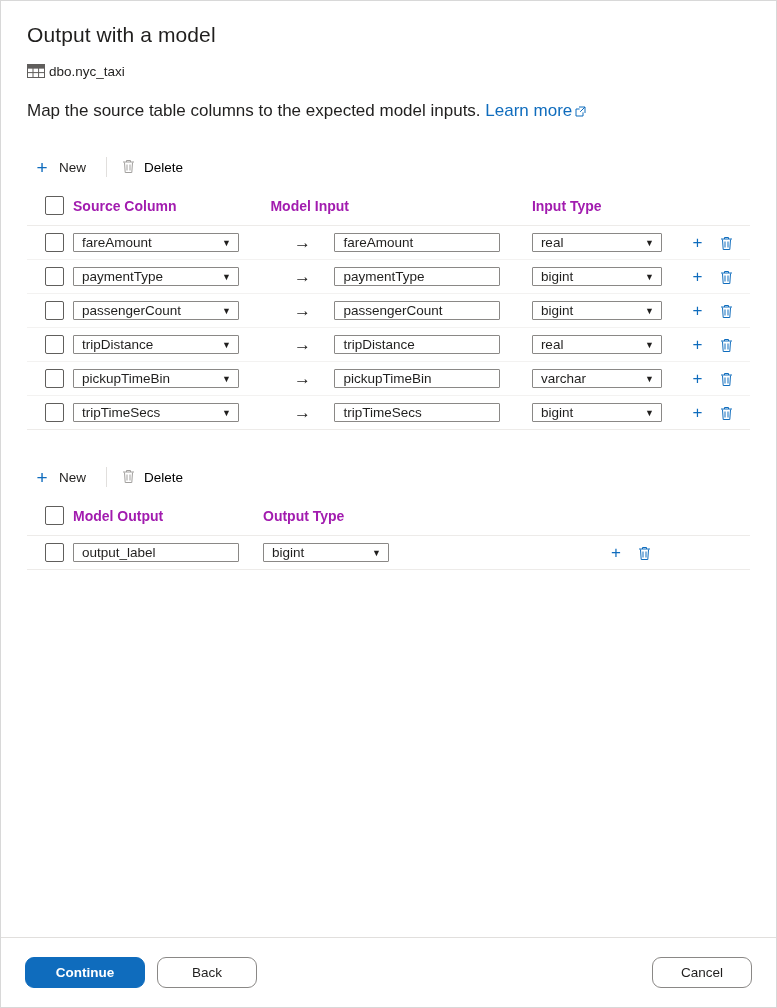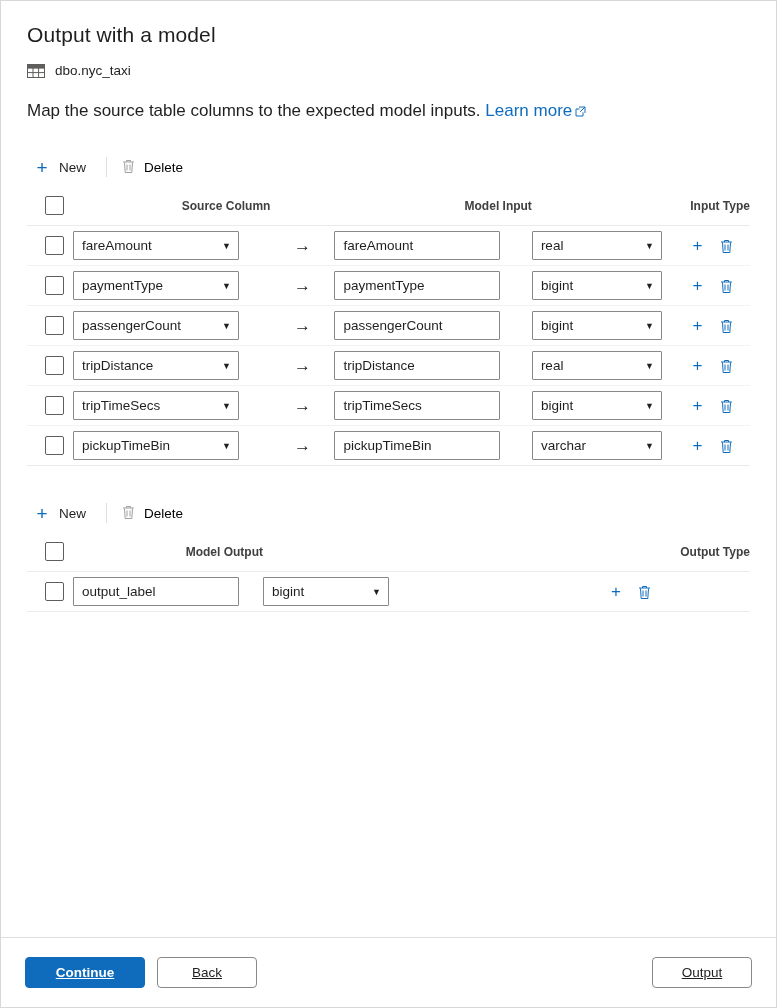--- a/index.html
+++ b/index.html
@@ -30,21 +30,22 @@
   }
   h1.title {
     font-size: 21px;
     font-weight: 400;
     color: #201f1e;
     margin: 4px 0 14px 0;
     letter-spacing: 0.1px;
   }
   .subject {
     display: flex;
-    gap: 10px;
+    align-items: center;
+    gap: 4px;
     margin-bottom: 22px;
     margin-top: 16px;
   }
   .subject-label {
     font-size: 13.5px;
     color: #201f1e;
   }
   .table-icon {
     width: 18px;
     height: 16px;
@@ -112,24 +113,24 @@
     width: 1px;
     height: 20px;
     background: #e1dfdd;
     margin: 0 8px;
   }
   table.grid {
     width: 100%;
     border-collapse: collapse;
   }
   table.grid thead th {
-    text-align: right;
-    font-size: 12px;
+    text-align: left;
+    font-size: 14px;
     font-weight: 600;
-    color: #404040;
+    color: #a21caf;
     padding: 8px 0 10px 0;
     border-bottom: 1px solid #edebe9;
     vertical-align: middle;
   }
   table.grid tbody td {
     padding: 5px 0;
     border-bottom: 1px solid #f3f2f1;
     vertical-align: middle;
   }
   table.grid tbody tr:last-child td { border-bottom: 1px solid #edebe9; }
@@ -140,21 +141,21 @@
     border: 1px solid #605e5c;
     background: #ffffff;
     border-radius: 2px;
     display: block;
     cursor: pointer;
   }
   select.field, input.field {
     font-family: inherit;
     font-size: 13.5px;
     color: #201f1e;
-    height: 29px;
+    height: 19px;
     border: 1px solid #8a8886;
     background: #ffffff;
     border-radius: 1px;
     padding: 0 8px;
     outline: none;
   }
   select.field {
     -webkit-appearance: none;
     appearance: none;
     padding-right: 26px;
@@ -198,26 +199,25 @@
     align-items: center;
     padding: 0 24px;
     gap: 12px;
   }
   .btn {
     font-family: inherit;
     font-size: 13.5px;
     height: 31px;
     min-width: 100px;
     padding: 0 16px;
-    border-radius: 4px;
+    border-radius: 9px;
     cursor: pointer;
     border: 1px solid #8a8886;
     background: #ffffff;
     color: #201f1e;
-    text-decoration: underline;
   }
   .btn.primary {
     background: #0f6cbd;
     border-color: #0f6cbd;
     color: #ffffff;
     font-weight: 600;
     min-width: 120px;
   }
   .btn.cancel { min-width: 100px; }
   .footer-right { margin-left: auto; }
@@ -425,68 +425,68 @@
           </td>
         </tr>
 
         <tr>
           <td class="col-check">
               <span class="chk"></span>
             </td>
           <td>
             <span class="sel-wrap">
               <select class="field w-source">
+                <option>pickupTimeBin</option>
+              </select>
+              <span class="chev">▼</span>
+            </span>
+          </td>
+          <td class="arrow-cell">→</td>
+          <td>
+            <input class="field w-model" value="pickupTimeBin" style="">
+          </td>
+          <td>
+            <span class="sel-wrap">
+              <select class="field w-type">
+                <option>varchar</option>
+              </select>
+              <span class="chev">▼</span>
+            </span>
+          </td>
+          <td class="rowbtns">
+            <button class="iconbtn">+</button>
+            <button class="iconbtn">
+              <svg width="15" height="16" viewBox="0 0 15 16" xmlns="http://www.w3.org/2000/svg">
+                <path d="M2 4h11M5.5 4V2.5h4V4M3.5 4.5l.7 10h6.6l.7-10" fill="none" stroke="#0f6cbd" stroke-width="1"></path>
+                <path d="M6 6.5v6M9 6.5v6" fill="none" stroke="#0f6cbd" stroke-width="1"></path>
+              </svg>
+            </button>
+          </td>
+        </tr>
+
+        <tr>
+          <td class="col-check">
+              <span class="chk"></span>
+            </td>
+          <td>
+            <span class="sel-wrap">
+              <select class="field w-source">
                 <option>tripTimeSecs</option>
               </select>
               <span class="chev">▼</span>
             </span>
           </td>
           <td class="arrow-cell">→</td>
           <td>
             <input class="field w-model" value="tripTimeSecs" style="">
           </td>
           <td>
             <span class="sel-wrap">
               <select class="field w-type">
                 <option>bigint</option>
-              </select>
-              <span class="chev">▼</span>
-            </span>
-          </td>
-          <td class="rowbtns">
-            <button class="iconbtn">+</button>
-            <button class="iconbtn">
-              <svg width="15" height="16" viewBox="0 0 15 16" xmlns="http://www.w3.org/2000/svg">
-                <path d="M2 4h11M5.5 4V2.5h4V4M3.5 4.5l.7 10h6.6l.7-10" fill="none" stroke="#0f6cbd" stroke-width="1"></path>
-                <path d="M6 6.5v6M9 6.5v6" fill="none" stroke="#0f6cbd" stroke-width="1"></path>
-              </svg>
-            </button>
-          </td>
-        </tr>
-
-        <tr>
-          <td class="col-check">
-              <span class="chk"></span>
-            </td>
-          <td>
-            <span class="sel-wrap">
-              <select class="field w-source">
-                <option>pickupTimeBin</option>
-              </select>
-              <span class="chev">▼</span>
-            </span>
-          </td>
-          <td class="arrow-cell">→</td>
-          <td>
-            <input class="field w-model" value="pickupTimeBin" style="">
-          </td>
-          <td>
-            <span class="sel-wrap">
-              <select class="field w-type">
-                <option>varchar</option>
               </select>
               <span class="chev">▼</span>
             </span>
           </td>
           <td class="rowbtns">
             <button class="iconbtn">+</button>
             <button class="iconbtn">
               <svg width="15" height="16" viewBox="0 0 15 16" xmlns="http://www.w3.org/2000/svg">
                 <path d="M2 4h11M5.5 4V2.5h4V4M3.5 4.5l.7 10h6.6l.7-10" fill="none" stroke="#0f6cbd" stroke-width="1"></path>
                 <path d="M6 6.5v6M9 6.5v6" fill="none" stroke="#0f6cbd" stroke-width="1"></path>
@@ -555,15 +555,15 @@
           </td>
         </tr>
       </tbody>
     </table>
 
   </div>
 
   <div class="footer">
     <button class="btn primary">Continue</button>
     <button class="btn">Back</button>
-    <button class="btn cancel footer-right">Output</button>
+    <button class="btn cancel footer-right">Cancel</button>
   </div>
 </div>
 
 </body></html>

